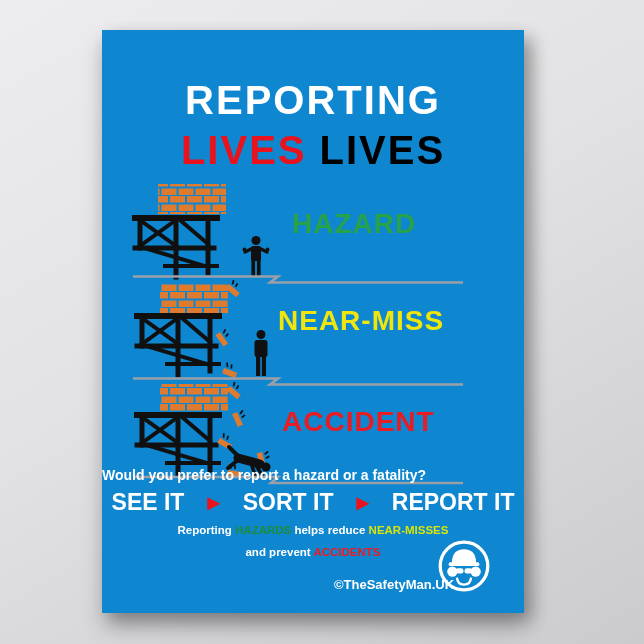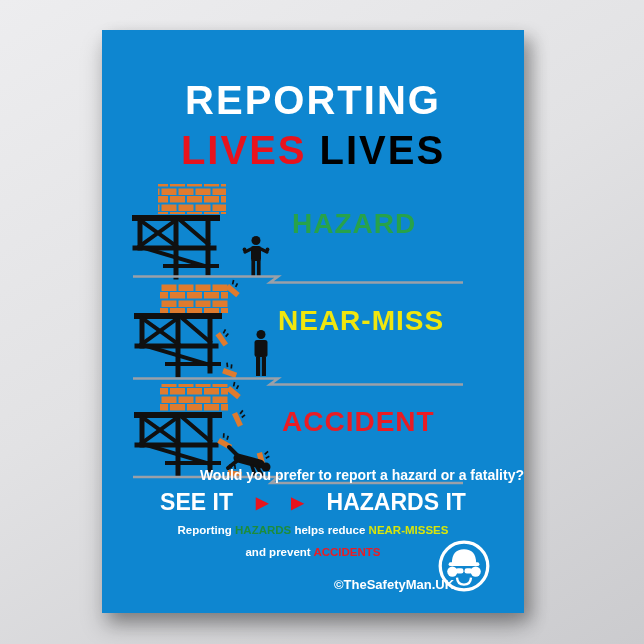--- a/index.html
+++ b/index.html
@@ -12,21 +12,21 @@
   .title1{position:absolute;top:48px;left:0;width:100%;text-align:center;
     color:#fff;font-size:40px;font-weight:bold;letter-spacing:2px;}
   .title2{position:absolute;top:98px;left:0;width:100%;display:flex;
     justify-content:center;gap:13px;font-size:40px;font-weight:bold;letter-spacing:2px;}
   .saves{color:#e8131d;} .lives{color:#000000;}
   .scenes{position:absolute;left:0;top:150px;}
   .scene-label{position:absolute;font-weight:bold;font-size:28px;line-height:1;letter-spacing:1px;}
   .hazard{left:190px;top:180px;color:#27a24b;}
   .nearmiss{left:176px;top:277px;color:#f0e60e;}
   .accident{left:180px;top:378px;color:#e91c24;}
-  .question{position:absolute;top:437px;left:0;width:100%;text-align:right;
+  .question{position:absolute;top:437px;left:0;width:100%;text-align:left;
     color:#fff;font-size:14px;font-weight:bold;}
   .cta{position:absolute;top:459px;left:0;width:100%;display:flex;justify-content:center;
     align-items:center;gap:23px;color:#fff;font-size:23px;font-weight:bold;}
   .cta .arr{color:#e8131d;font-size:16px;line-height:1;}
   .sum{position:absolute;left:0;width:100%;text-align:center;color:#fff;
     font-size:11.5px;font-weight:bold;white-space:pre-wrap;}
   .sum1{top:494px;} .sum2{top:516px;}
   .w-hazards{color:#1d8c3c;} .w-nearmisses{color:#d9e50a;} .w-accidents{color:#ea1c24;}
   .hashtag{position:absolute;left:30px;top:544px;color:#fff;font-size:15px;
     font-style:italic;font-weight:bold;letter-spacing:.5px;}
@@ -123,22 +123,23 @@
 
     <div class="scene-label hazard">HAZARD</div>
     <div class="scene-label accident">ACCIDENT</div>
     <div class="scene-label nearmiss">NEAR-MISS</div>
 
     <div class="question">Would you prefer to report a hazard or a fatality?</div>
 
     <div class="cta">
       <span>SEE IT</span>
       <span class="arr">▶</span>
+      <span>SORT IT</span>
       <span class="arr">▶</span>
-      <span>HAZARDS IT</span>
+      <span>REPORT IT</span>
     </div>
 
     <div class="sum sum1"><span>Reporting </span><span class="w-hazards">HAZARDS</span><span> helps reduce </span><span class="w-nearmisses">NEAR-MISSES</span></div>
 
     <div class="sum sum2"><span>and prevent </span><span class="w-accidents">ACCIDENTS</span></div>
 
     <div class="credit">©TheSafetyMan.UK</div>
 
     <svg class="logo" viewBox="0 0 60 60">
       <circle cx="30" cy="30" r="25.5" fill="none" stroke="#ffffff" stroke-width="3.5"></circle>

